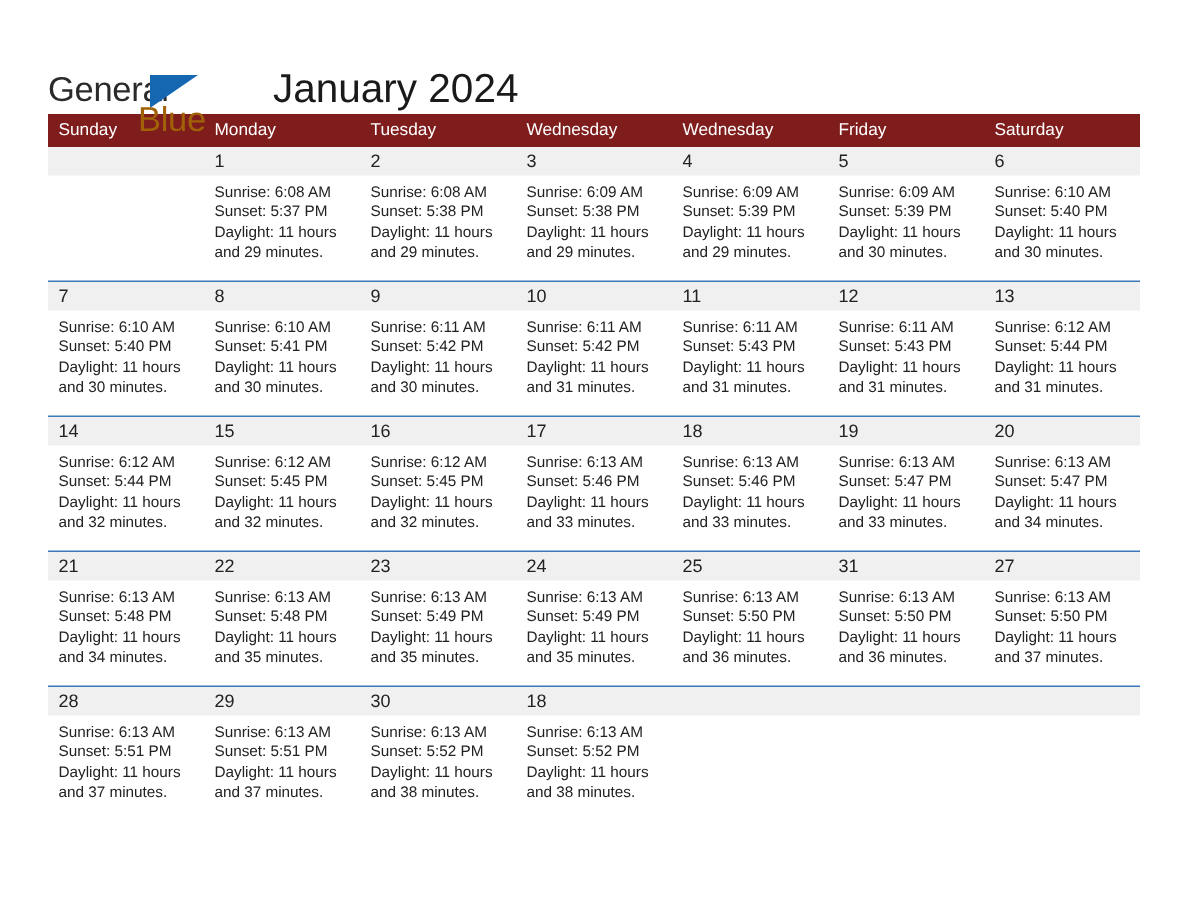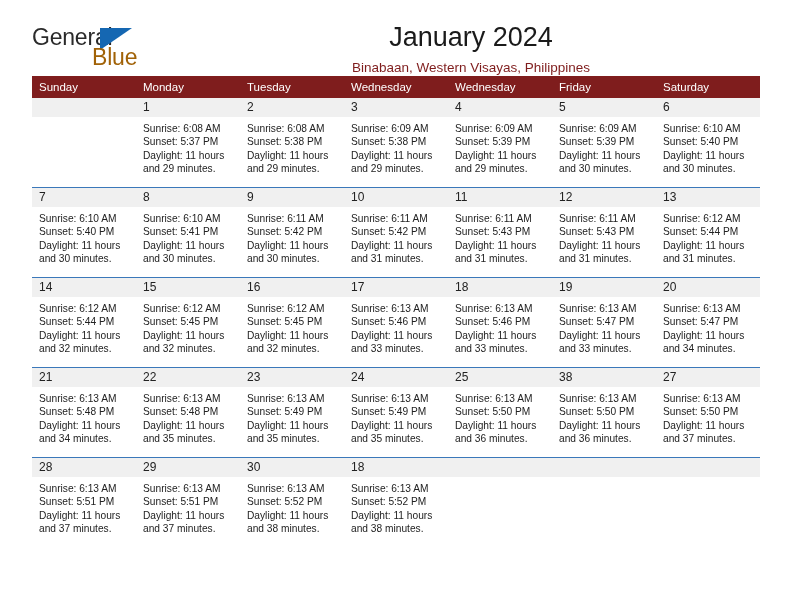--- a/index.html
+++ b/index.html
@@ -21,21 +21,21 @@
     height: 612px;
     box-sizing: border-box;
     padding: 0 32px;
   }
 
   
   .header {
     display: flex;
     align-items: flex-start;
     justify-content: space-between;
-    padding-top: 22px;
+    padding-top: 44px;
     height: 70px;
     box-sizing: border-box;
   }
 
   .brand {
     position: relative;
     width: 150px;
     height: 56px;
     flex: 0 0 auto;
   }
@@ -61,21 +61,21 @@
     position: absolute;
     left: 60px;
     top: 22px;
     font-size: 23px;
     letter-spacing: -0.2px;
     color: #a16207;
     font-family: "Liberation Sans", sans-serif;
   }
 
   .titles {
-    text-align: center;
+    text-align: left;
     flex: 1 1 auto;
     padding-top: 0px;
   }
   .cal-title {
     font-size: 27px;
     color: #1a1a1a;
     line-height: 1.15;
     white-space: nowrap;
   }
   .cal-subtitle {
@@ -458,21 +458,21 @@
               <div class="info">
                 <div>Sunrise: 6:13 AM</div>
                 <div>Sunset: 5:50 PM</div>
                 <div>Daylight: 11 hours</div>
                 <div>and 36 minutes.</div>
               </div>
             </div>
           </td>
           <td>
             <div class="cell">
-              <div class="daynum">38</div>
+              <div class="daynum">31</div>
               <div class="info">
                 <div>Sunrise: 6:13 AM</div>
                 <div>Sunset: 5:50 PM</div>
                 <div>Daylight: 11 hours</div>
                 <div>and 36 minutes.</div>
               </div>
             </div>
           </td>
           <td>
             <div class="cell">

